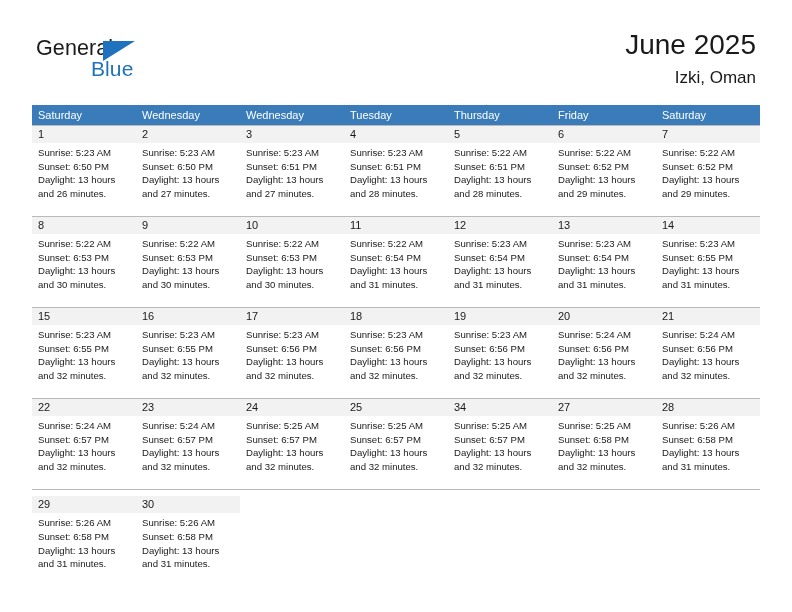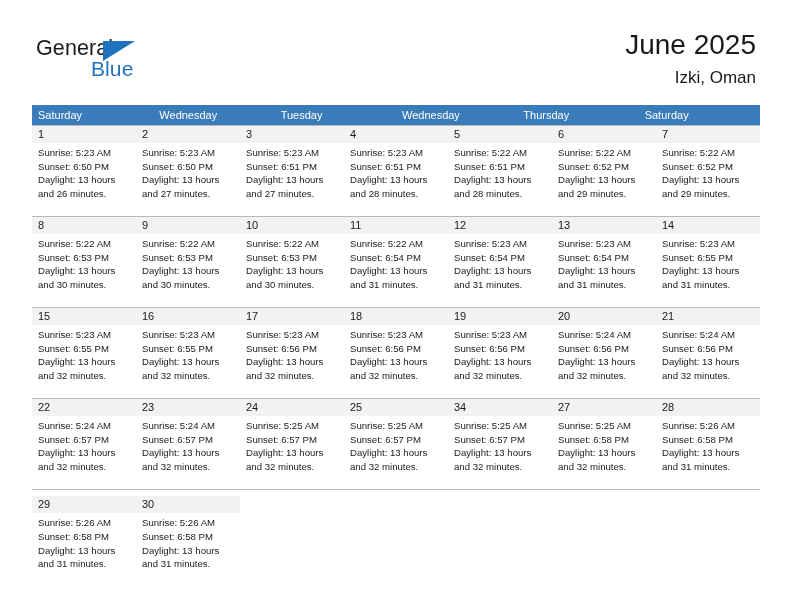--- a/index.html
+++ b/index.html
@@ -180,23 +180,24 @@
       <div class="cal-subtitle">Izki, Oman</div>
     </div>
 
   </div>
 
   <div class="calendar">
 
     <div class="dow-row">
       <div class="dow-cell">Saturday</div>
       <div class="dow-cell">Wednesday</div>
+      <div class="dow-cell">Wednesday</div>
       <div class="dow-cell">Tuesday</div>
-      <div class="dow-cell">Wednesday</div>
       <div class="dow-cell">Thursday</div>
+      <div class="dow-cell">Friday</div>
       <div class="dow-cell">Saturday</div>
     </div>
 
     <div class="week-row">
       <div class="day-cell filled">
         <div class="day-num-band">
             <span class="day-num">1</span>
           </div>
         <div class="day-info">
           <div>Sunrise: 5:23 AM</div>

